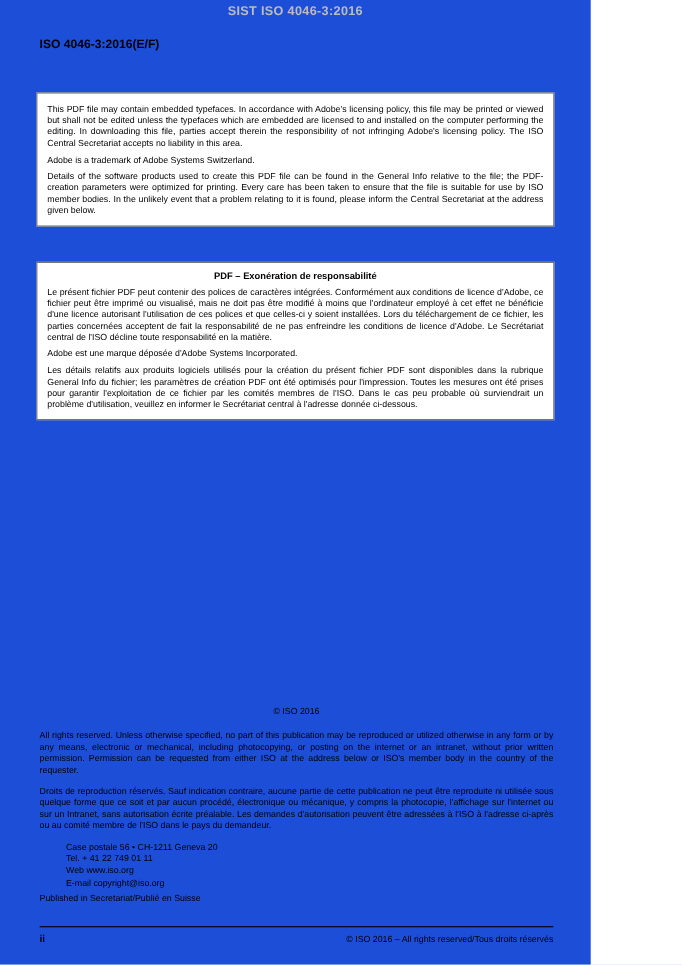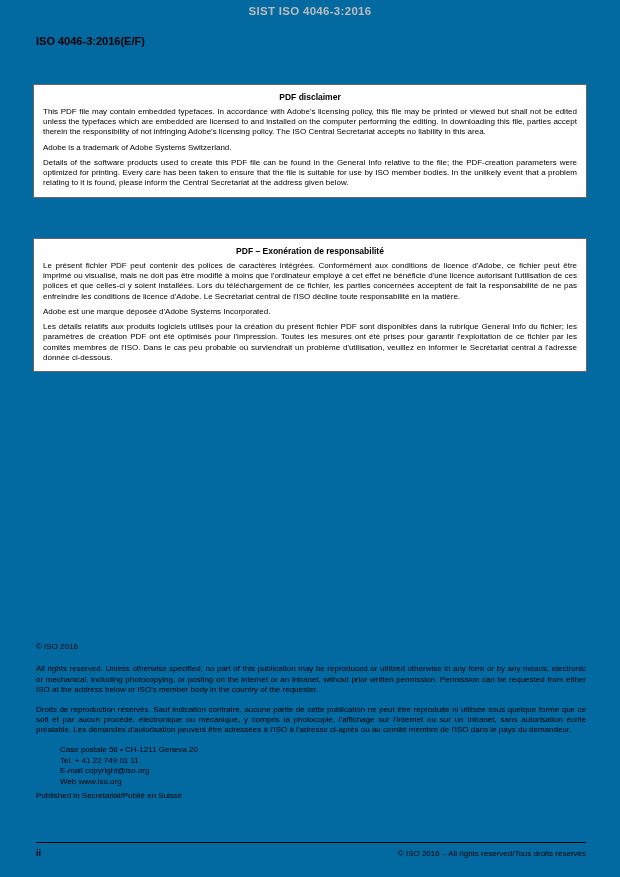--- a/index.html
+++ b/index.html
@@ -1,20 +1,20 @@
 <!DOCTYPE html>
 <html><head>
 <meta charset="utf-8">
 <style>
   html, body { margin: 0; padding: 0; background: #ffffff; }
   .page {
     position: relative;
-    width: 620px;
+    width: 537px;
     height: 877px;
-    background: #0369a1;
+    background: #1d4ed8;
     color: #000;
     font-family: "Liberation Sans", sans-serif;
     overflow: hidden;
   }
   .watermark {
     position: absolute;
     top: 5px; left: 0; right: 0;
     text-align: center;
     font-weight: bold;
     font-size: 11.5px;
@@ -48,21 +48,21 @@
     line-height: 1.28;
     text-align: justify;
     margin: 5px 0 0 0;
   }
   .copyright {
     position: absolute;
     top: 642px; left: 36px; right: 34px;
     font-size: 8px;
     line-height: 1.3;
   }
-  .copyright .notice { margin: 0 0 12px 0; }
+  .copyright .notice { margin: 0 0 12px 0; text-align: center; }
   .copyright .just { text-align: justify; margin: 0 0 9px 0; }
   .office { margin: 2px 0 3px 24px; }
   .office div { line-height: 1.35; }
   .published { margin: 3px 0 0 0; }
   .footer-rule {
     position: absolute;
     left: 36px; right: 34px; top: 842px;
     border-top: 1px solid #000;
   }
   .footer {
@@ -78,42 +78,41 @@
 </head>
 <body>
 
 <div class="page">
 
   <div class="watermark">SIST ISO 4046-3:2016</div>
 
   <div class="docref">ISO 4046-3:2016(E/F)</div>
 
   <div class="box box-en">
-    <div class="box-title">PDF disclaimer</div>
     <p>This PDF file may contain embedded typefaces. In accordance with Adobe's licensing policy, this file may be printed or viewed but shall not be edited unless the typefaces which are embedded are licensed to and installed on the computer performing the editing. In downloading this file, parties accept therein the responsibility of not infringing Adobe's licensing policy. The ISO Central Secretariat accepts no liability in this area.</p>
     <p>Adobe is a trademark of Adobe Systems Switzerland.</p>
     <p>Details of the software products used to create this PDF file can be found in the General Info relative to the file; the PDF-creation parameters were optimized for printing. Every care has been taken to ensure that the file is suitable for use by ISO member bodies. In the unlikely event that a problem relating to it is found, please inform the Central Secretariat at the address given below.</p>
   </div>
 
   <div class="box box-fr">
     <div class="box-title">PDF – Exonération de responsabilité</div>
     <p>Le présent fichier PDF peut contenir des polices de caractères intégrées. Conformément aux conditions de licence d'Adobe, ce fichier peut être imprimé ou visualisé, mais ne doit pas être modifié à moins que l'ordinateur employé à cet effet ne bénéficie d'une licence autorisant l'utilisation de ces polices et que celles-ci y soient installées. Lors du téléchargement de ce fichier, les parties concernées acceptent de fait la responsabilité de ne pas enfreindre les conditions de licence d'Adobe. Le Secrétariat central de l'ISO décline toute responsabilité en la matière.</p>
     <p>Adobe est une marque déposée d'Adobe Systems Incorporated.</p>
     <p>Les détails relatifs aux produits logiciels utilisés pour la création du présent fichier PDF sont disponibles dans la rubrique General Info du fichier; les paramètres de création PDF ont été optimisés pour l'impression. Toutes les mesures ont été prises pour garantir l'exploitation de ce fichier par les comités membres de l'ISO. Dans le cas peu probable où surviendrait un problème d'utilisation, veuillez en informer le Secrétariat central à l'adresse donnée ci-dessous.</p>
   </div>
 
   <div class="copyright">
     <p class="notice">©  ISO 2016</p>
     <p class="just">All rights reserved. Unless otherwise specified, no part of this publication may be reproduced or utilized otherwise in any form or by any means, electronic or mechanical, including photocopying, or posting on the internet or an intranet, without prior written permission. Permission can be requested from either ISO at the address below or ISO's member body in the country of the requester.</p>
     <p class="just">Droits de reproduction réservés. Sauf indication contraire, aucune partie de cette publication ne peut être reproduite ni utilisée sous quelque forme que ce soit et par aucun procédé, électronique ou mécanique, y compris la photocopie, l'affichage sur l'internet ou sur un Intranet, sans autorisation écrite préalable. Les demandes d'autorisation peuvent être adressées à l'ISO à l'adresse ci-après ou au comité membre de l'ISO dans le pays du demandeur.</p>
     <div class="office">
       <div>Case postale 56 • CH-1211 Geneva 20</div>
       <div>Tel. + 41 22 749 01 11</div>
+      <div>Web www.iso.org</div>
       <div>E-mail copyright@iso.org</div>
-      <div>Web www.iso.org</div>
     </div>
     <p class="published">Published in Secretariat/Publié en Suisse</p>
   </div>
 
   <div class="footer-rule"></div>
 
   <div class="footer">
     <span class="pagenum">ii</span>
     <span>© ISO 2016 – All rights reserved/Tous droits réservés</span>
   </div>

